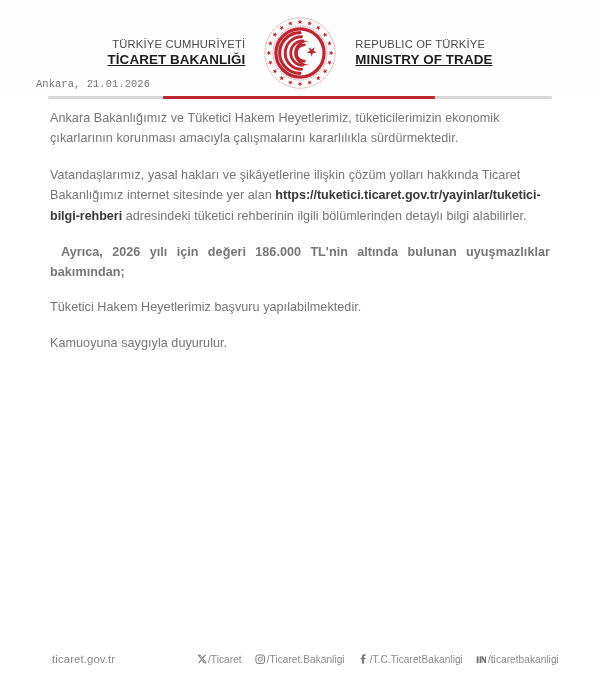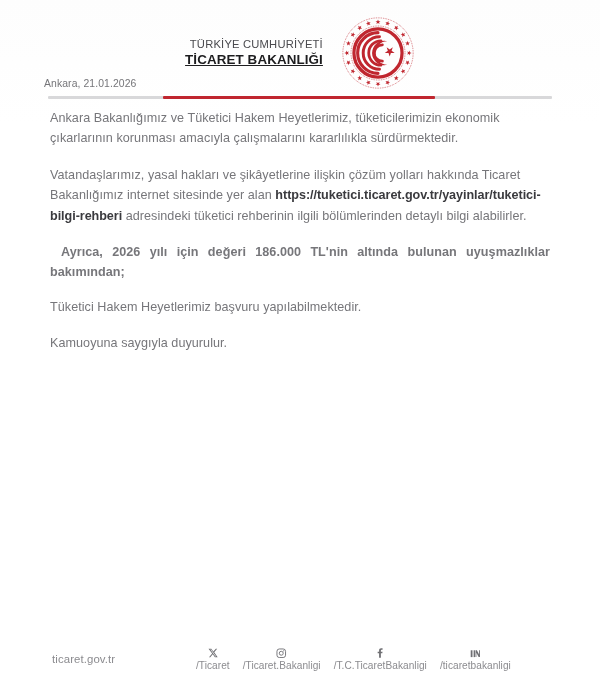--- a/index.html
+++ b/index.html
@@ -69,24 +69,25 @@
   .emblem {
     width: 74px;
     height: 74px;
     flex: 0 0 74px;
   }
 
   
   .dateline {
     position: absolute;
     top: 78px;
-    left: 44px;
+    left: 36px;
     font-size: 10.4px;
     color: #757579;
     letter-spacing: 0.1px;
+    font-family: Liberation Mono, monospace;
   }
   .rule {
     position: absolute;
     top: 96px;
     left: 48px;
     width: 504px;
     height: 2.5px;
     background: #d8d8da;
     border-radius: 1px;
   }
@@ -173,21 +174,20 @@
     gap: 13px;
   }
   .social {
     display: flex;
     align-items: center;
     gap: 1px;
     font-size: 10.1px;
     color: #8b8b8f;
     white-space: nowrap;
     letter-spacing: 0.05px;
-    flex-direction: column;
   }
   .social .glyph {
     display: inline-flex;
     align-items: center;
     justify-content: center;
     width: 11px;
     height: 11px;
     color: #6f6f73;
   }
   .social .glyph svg { display: block; }
@@ -282,20 +282,24 @@
             <path d="M52 28 A22 22 0 1 0 52 72" fill="none" stroke="#c0262f" stroke-width="4.0" stroke-linecap="round"></path>
             <path d="M54 33.5 A16.5 16.5 0 1 0 54 66.5" fill="none" stroke="#c0262f" stroke-width="3.8" stroke-linecap="round"></path>
             <path d="M56 39 A11 11 0 1 0 56 61" fill="none" stroke="#c0262f" stroke-width="3.6" stroke-linecap="round"></path>
 
             <path d="M62.5 34 A16.5 16.5 0 1 0 62.5 66 A13 13 0 1 1 62.5 34 Z"></path>
             <polygon points="72.5,50 68.4,47.1 70,42.3 65.8,45.2 61.7,42.3 63.3,47.1 59.1,50 64.2,50 65.8,54.8 67.4,50"></polygon>
           </g>
         </svg>
       </div>
 
+      <div class="brand-en">
+        <div class="brand-line1">REPUBLIC OF TÜRKİYE</div>
+        <div class="brand-line2">MINISTRY OF TRADE</div>
+      </div>
 
     </div>
   </div>
 
   <div class="dateline">Ankara, 21.01.2026</div>
   <div class="rule"></div>
   <div class="rule-accent"></div>
 
   <div class="content">
 

